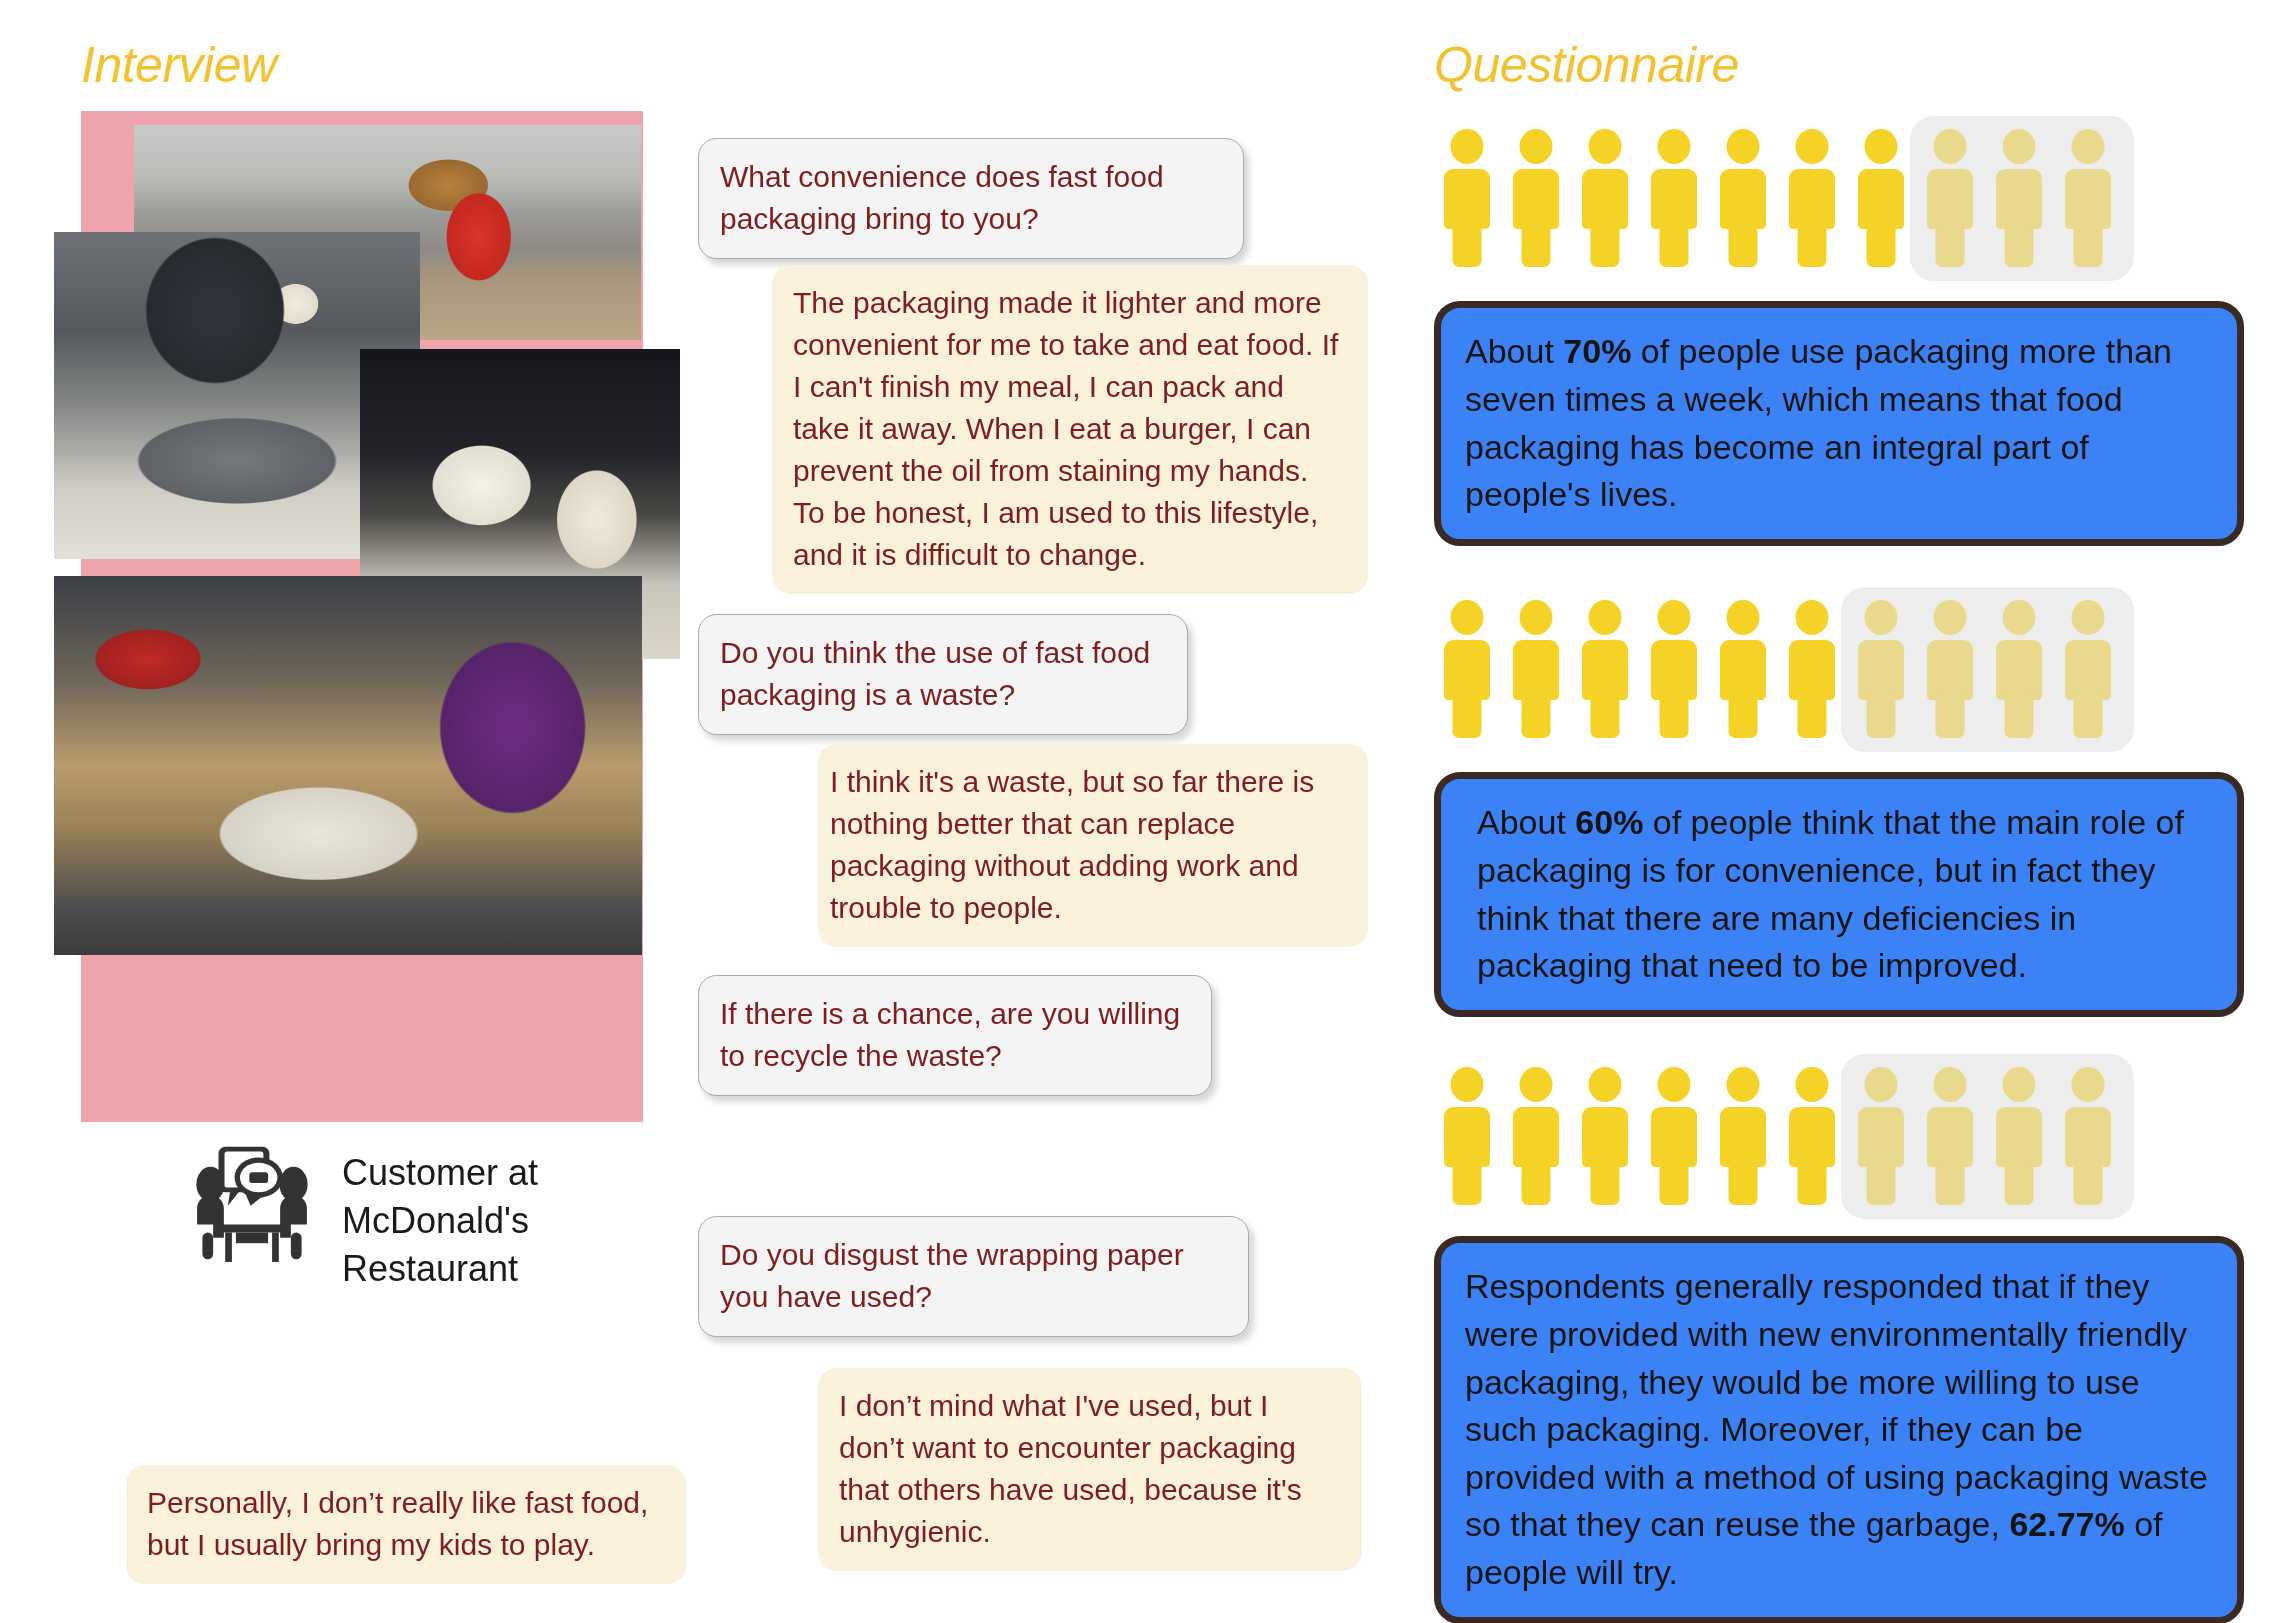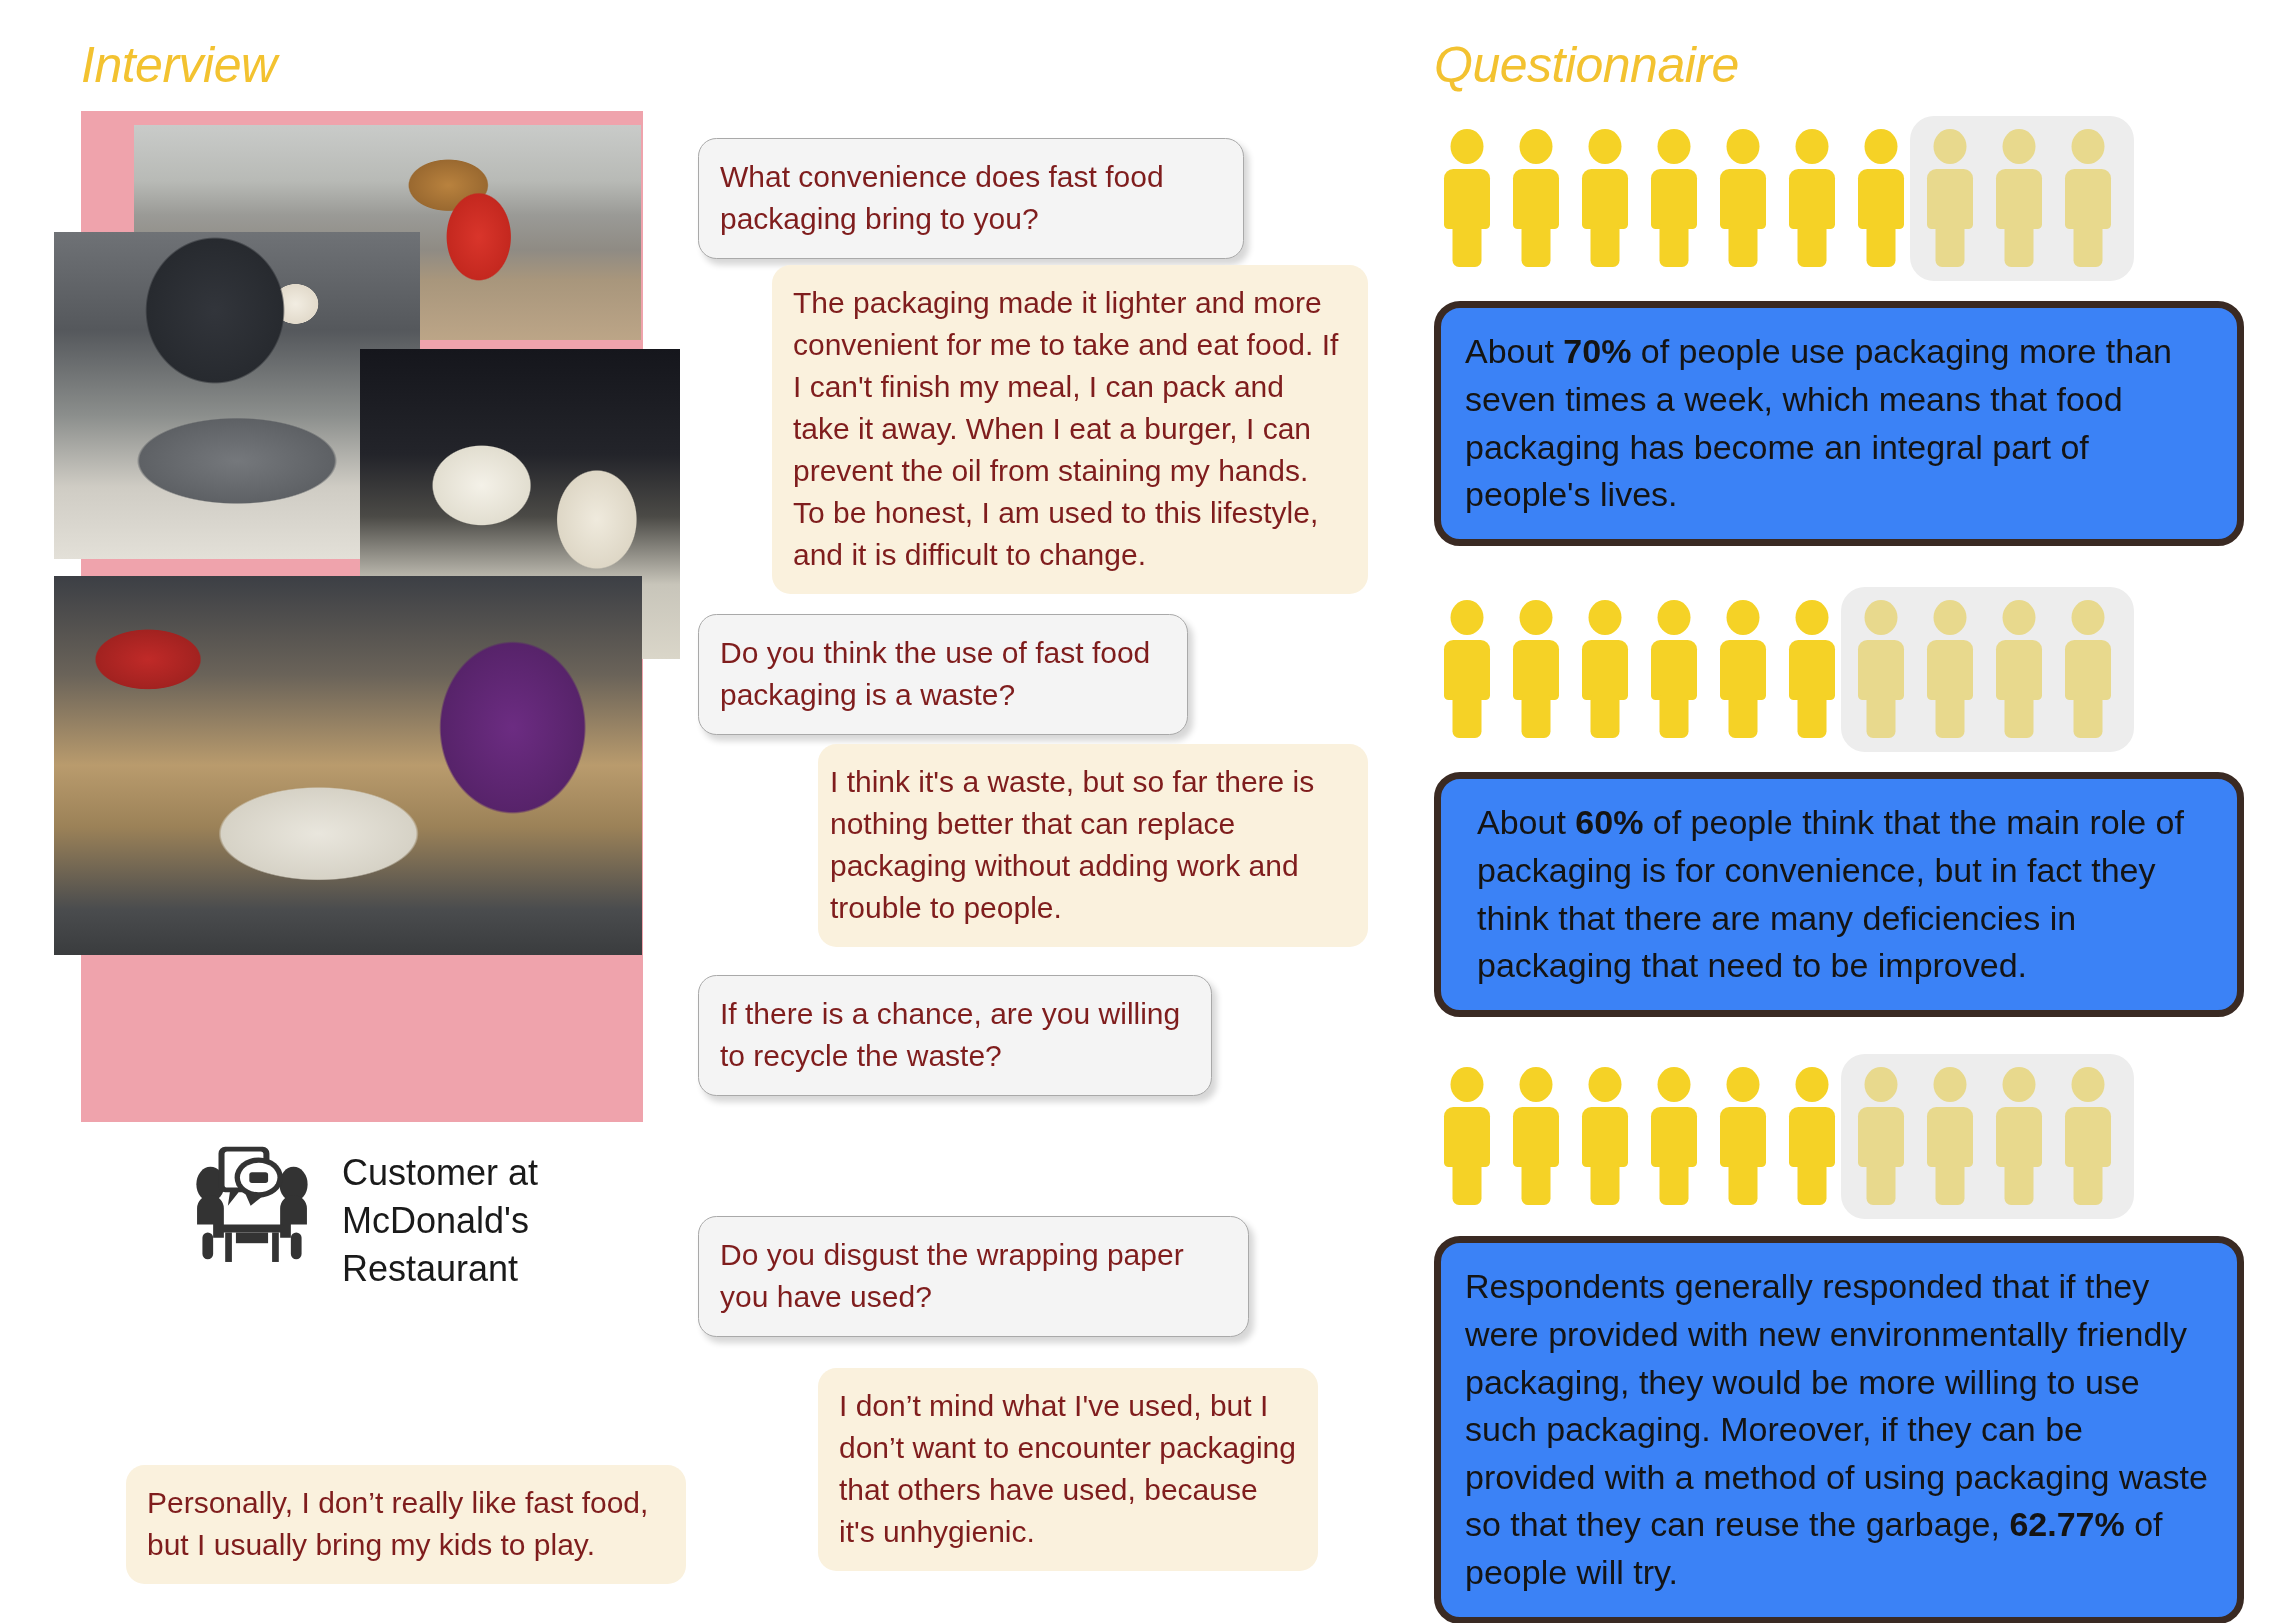--- a/index.html
+++ b/index.html
@@ -114,21 +114,21 @@
   #a-when{left:126px;top:1443px;width:560px;}
 
   
   #q-convenience{left:698px;top:116px;width:546px;}
   #a-convenience{left:772px;top:243px;width:596px;}
   #q-waste{left:698px;top:592px;width:490px;}
   #a-waste{left:818px;top:722px;width:550px;padding-left:12px;}
   #q-recycle{left:698px;top:953px;width:514px;}
   #a-ofcourse{left:1162px;top:1097px;width:205px;}
   #q-disgust{left:698px;top:1194px;width:551px;}
-  #a-unhygienic{left:818px;top:1346px;width:500px;}
+  #a-unhygienic{left:818px;top:1346px;width:544px;}
 
   
   .picto-row{position:absolute;height:139px;}
   #picto-row-1{left:1444px;top:129px;width:805px;}
   #picto-row-2{left:1444px;top:600px;width:805px;}
   #picto-row-3{left:1444px;top:1067px;width:805px;}
   .picto-band{
     position:absolute;top:-13px;height:165px;
     background:#EDEDED;border-radius:24px;
   }

